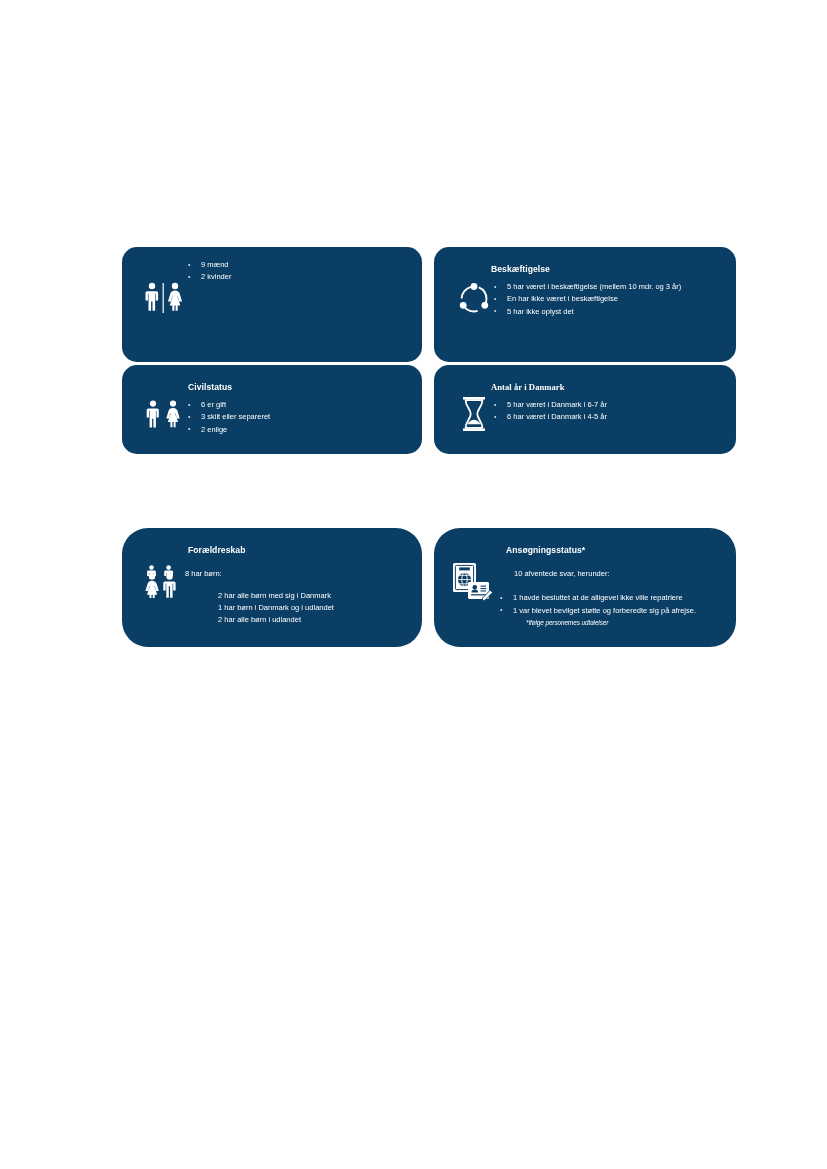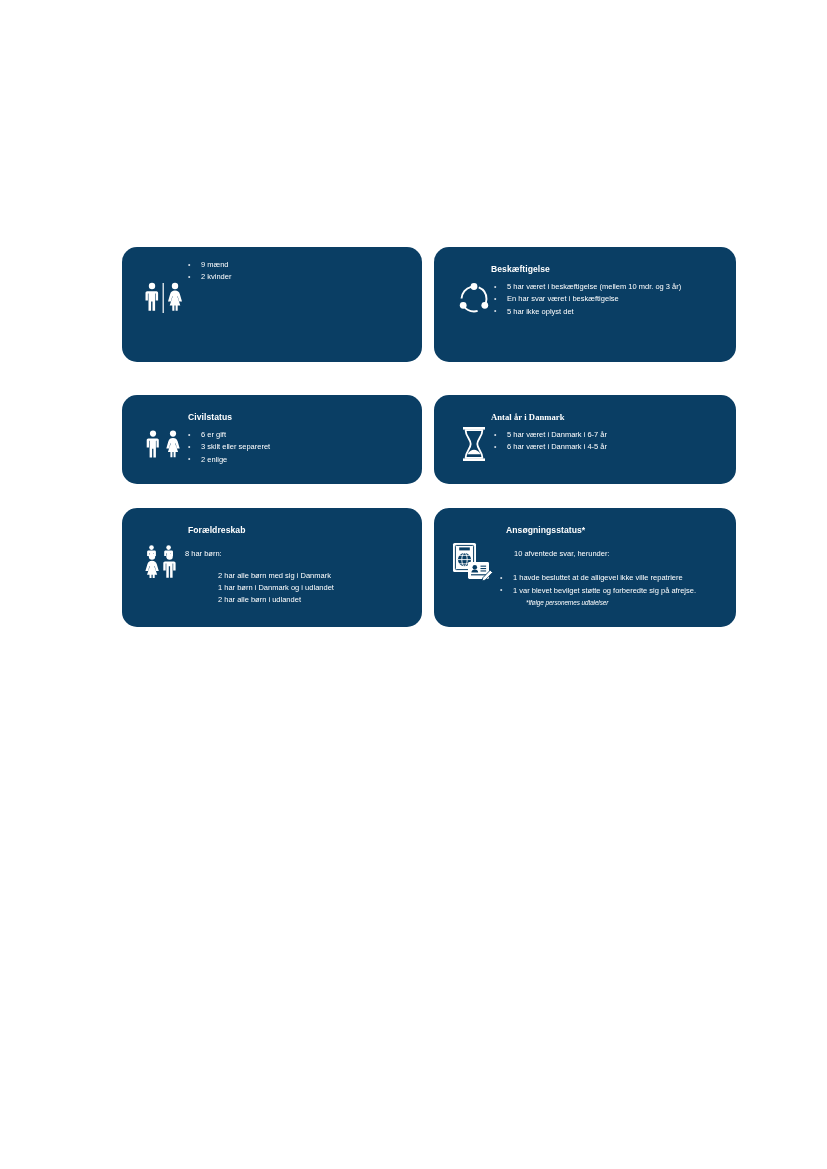--- a/index.html
+++ b/index.html
@@ -29,22 +29,22 @@
     background: #0a3e64;
     border-radius: 15px;
     box-sizing: border-box;
     overflow: hidden;
   }
 
   
   .card-left  { left: 122px; width: 300px; }
   .card-right { left: 434px; width: 302px; }
   .row-1 { top: 247px; height: 115px; }
-  .row-2 { top: 395px; height: 89px; }
-  .row-3 { top: 508px; height: 119px; }
+  .row-2 { top: 365px; height: 89px; }
+  .row-3 { top: 528px; height: 119px; border-radius: 26px; }
 
   .card-icon {
     position: absolute;
     left: 14px;
     top: 34px;
     width: 56px;
     height: 56px;
     display: flex;
     align-items: flex-start;
     justify-content: center;
@@ -166,21 +166,21 @@
         <circle cx="18" cy="18" r="12.5" fill="none" stroke="#ffffff" stroke-width="1.9" stroke-dasharray="16 7.8" stroke-dashoffset="8" stroke-linecap="butt"></circle>
         <circle cx="18" cy="5.5" r="3.4" fill="#ffffff"></circle>
         <circle cx="7.2" cy="24.3" r="3.4" fill="#ffffff"></circle>
         <circle cx="28.8" cy="24.3" r="3.4" fill="#ffffff"></circle>
       </svg>
     </div>
     <div class="card-body">
       <div class="card-title t-beskaef">Beskæftigelse</div>
       <ul class="bullets body-shift-1">
         <li>5 har været i beskæftigelse (mellem 10 mdr. og 3 år)</li>
-        <li>En har svar været i beskæftigelse</li>
+        <li>En har ikke været i beskæftigelse</li>
         <li>5 har ikke oplyst det</li>
       </ul>
     </div>
   </div>
 
   <div class="card card-left row-2">
     <div class="card-icon">
       <svg width="38" height="36" viewBox="0 0 38 36" fill="#ffffff" xmlns="http://www.w3.org/2000/svg">
 
         <circle cx="8" cy="4.6" r="3.1"></circle>

